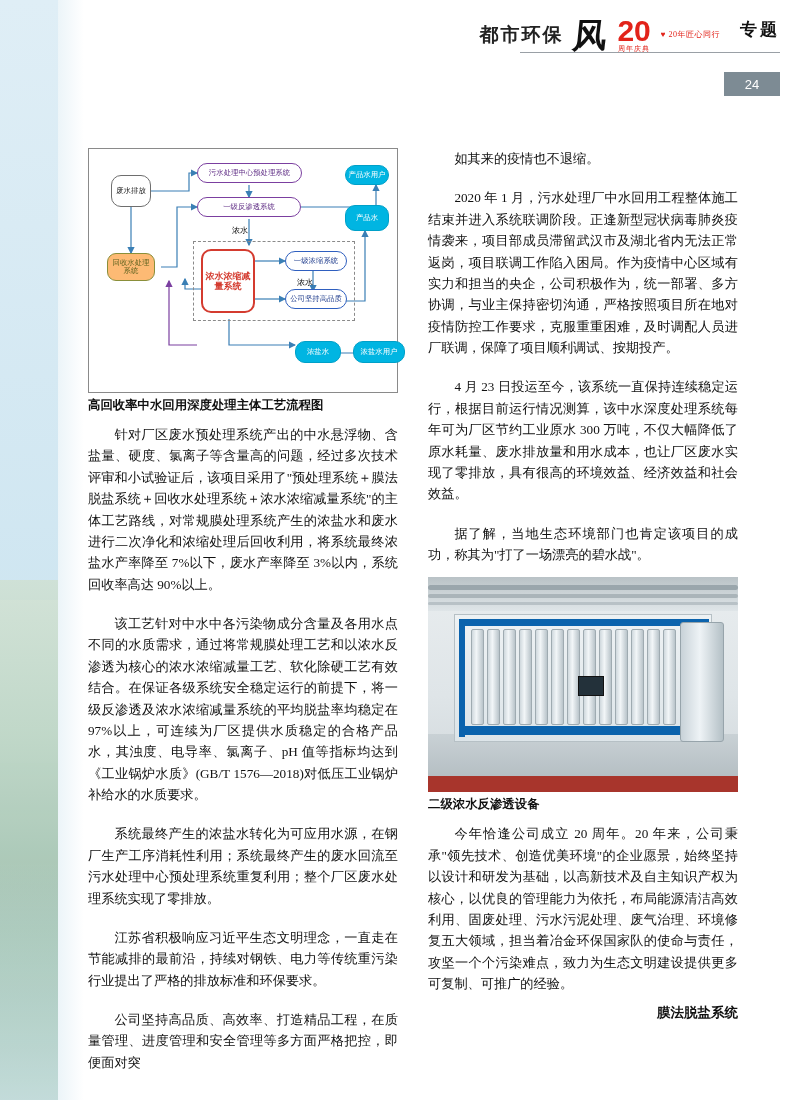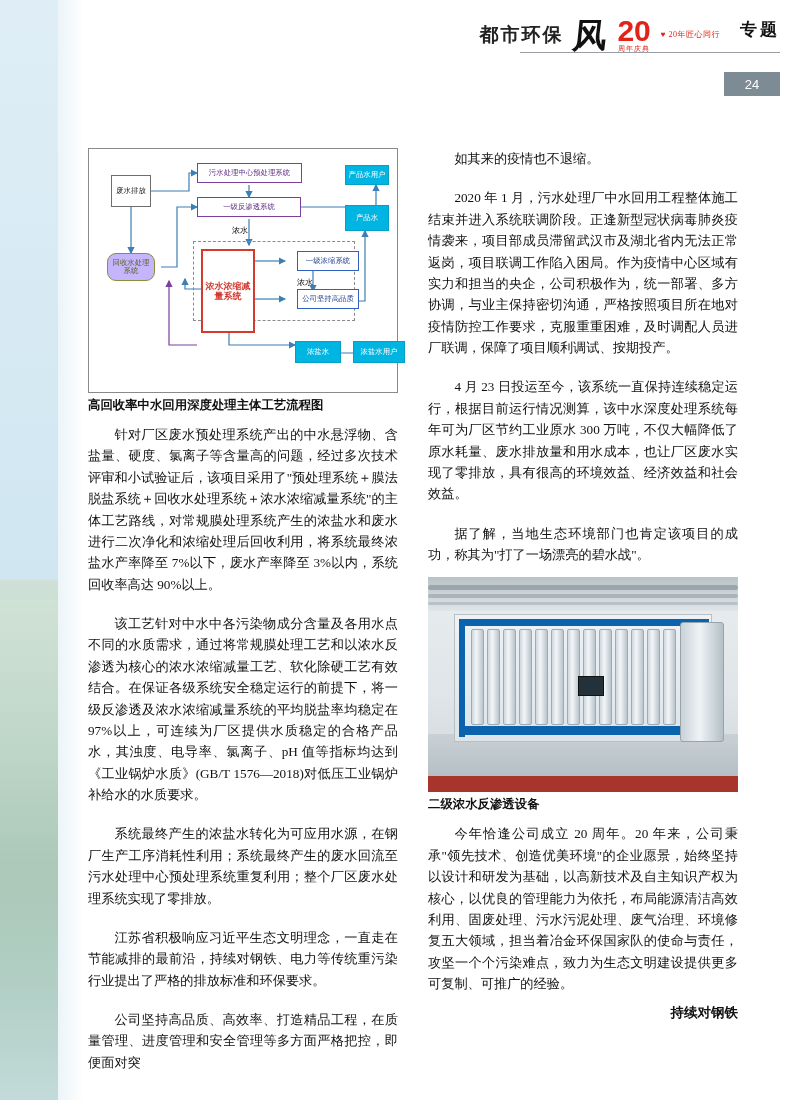--- a/index.html
+++ b/index.html
@@ -108,25 +108,26 @@
   #diagram {
     position:relative; width:310px; height:245px;
     border:1px solid #8a8a8a; background:#fff;
   }
   .nd {
     position:absolute;
     font-size:7.4px; line-height:1.12;
     font-family:"Liberation Sans","DejaVu Sans",sans-serif;
     display:flex; align-items:center; justify-content:center; text-align:center;
     padding:1px 2px;
+    border-radius:10px;
   }
   .nd-purple { border:1px solid #7b3fa0; color:#5f2d85; background:#fff; }
   .nd-cyan   { background:#00b5e2; color:#fff; border:1px solid #00a0c8; }
-  .nd-blue   { border:1px solid #2f5fbf; color:#24408f; background:#fff;margin-left:12px; }
-  .nd-olive  { border:1px solid #8a8f3a; color:#5f6320; background:#c4b5fd; border-radius:9px; }
+  .nd-blue   { border:1px solid #2f5fbf; color:#24408f; background:#fff; }
+  .nd-olive  { border:1px solid #8a8f3a; color:#5f6320; background:#fdba74; border-radius:9px; }
   .nd-red    { border:2px solid #d43b2f; color:#d43b2f; background:#fff; font-weight:bold; font-size:9px; }
   .nd-plain  { border:1px solid #6e6e6e; color:#222; background:#fff; }
   .lbl { position:absolute; font-size:8px; color:#111; font-family:"Liberation Sans",sans-serif;}
   .dash-box {
     position:absolute; border:1px dashed #8a8a8a; background:transparent;
   }
   svg.flow { position:absolute; left:0; top:0; width:310px; height:245px; }
 
   
   #photo {
@@ -241,21 +242,21 @@
     <div class="nd nd-purple" style="left:108px; top:14px; width:105px; height:20px;">污水处理中心预处理系统</div>
     <div class="nd nd-purple" style="left:108px; top:48px; width:104px; height:20px;">一级反渗透系统</div>
     <div class="nd nd-cyan" style="left:256px; top:16px; width:44px; height:20px;">产品水用户</div>
     <div class="nd nd-cyan" style="left:256px; top:56px; width:44px; height:26px;">产品水</div>
 
     <div class="lbl" style="left:143px; top:76px;">浓水</div>
     <div class="lbl" style="left:208px; top:128px;">浓水</div>
 
     <div class="dash-box" style="left:104px; top:92px; width:162px; height:80px;"></div>
 
-    <div class="nd nd-red" style="left:112px; top:100px; width:54px; height:84px; line-height:1.15;">浓水浓缩减量系统</div>
+    <div class="nd nd-red" style="left:112px; top:100px; width:54px; height:64px; line-height:1.15;">浓水浓缩减量系统</div>
     <div class="nd nd-blue" style="left:196px; top:102px; width:62px; height:20px;">一级浓缩系统</div>
     <div class="nd nd-blue" style="left:196px; top:140px; width:62px; height:20px;">公司坚持高品质</div>
 
     <div class="nd nd-cyan" style="left:206px; top:192px; width:46px; height:22px;">浓盐水</div>
     <div class="nd nd-cyan" style="left:268px; top:192px; width:52px; height:22px; left:264px;">浓盐水用户</div>
   </div>
   <div class="caption">高回收率中水回用深度处理主体工艺流程图</div>
 
   <p class="body">针对厂区废水预处理系统产出的中水悬浮物、含盐量、硬度、氯离子等含量高的问题，经过多次技术评审和小试验证后，该项目采用了"预处理系统＋膜法脱盐系统＋回收水处理系统＋浓水浓缩减量系统"的主体工艺路线，对常规膜处理系统产生的浓盐水和废水进行二次净化和浓缩处理后回收利用，将系统最终浓盐水产率降至 7%以下，废水产率降至 3%以内，系统回收率高达 90%以上。</p>
   <p class="body">该工艺针对中水中各污染物成分含量及各用水点不同的水质需求，通过将常规膜处理工艺和以浓水反渗透为核心的浓水浓缩减量工艺、软化除硬工艺有效结合。在保证各级系统安全稳定运行的前提下，将一级反渗透及浓水浓缩减量系统的平均脱盐率均稳定在 97%以上，可连续为厂区提供水质稳定的合格产品水，其浊度、电导率、氯离子、pH 值等指标均达到《工业锅炉水质》(GB/T 1576—2018)对低压工业锅炉补给水的水质要求。</p>
@@ -298,14 +299,14 @@
       <div class="vessel" style="left:176px; bottom:16px;"></div>
       <div class="vessel" style="left:192px; bottom:16px;"></div>
       <div class="vessel" style="left:208px; bottom:16px;"></div>
     </div>
     <div class="panel"></div>
     <div class="tank"></div>
   </div>
   <div class="caption">二级浓水反渗透设备</div>
 
   <p class="body">今年恰逢公司成立 20 周年。20 年来，公司秉承"领先技术、创造优美环境"的企业愿景，始终坚持以设计和研发为基础，以高新技术及自主知识产权为核心，以优良的管理能力为依托，布局能源清洁高效利用、固废处理、污水污泥处理、废气治理、环境修复五大领域，担当着冶金环保国家队的使命与责任，攻坚一个个污染难点，致力为生态文明建设提供更多可复制、可推广的经验。</p>
-  <div class="sign">持续对钢铁</div>
+  <div class="sign">膜法脱盐系统</div>
 </div>
 
 </body></html>

